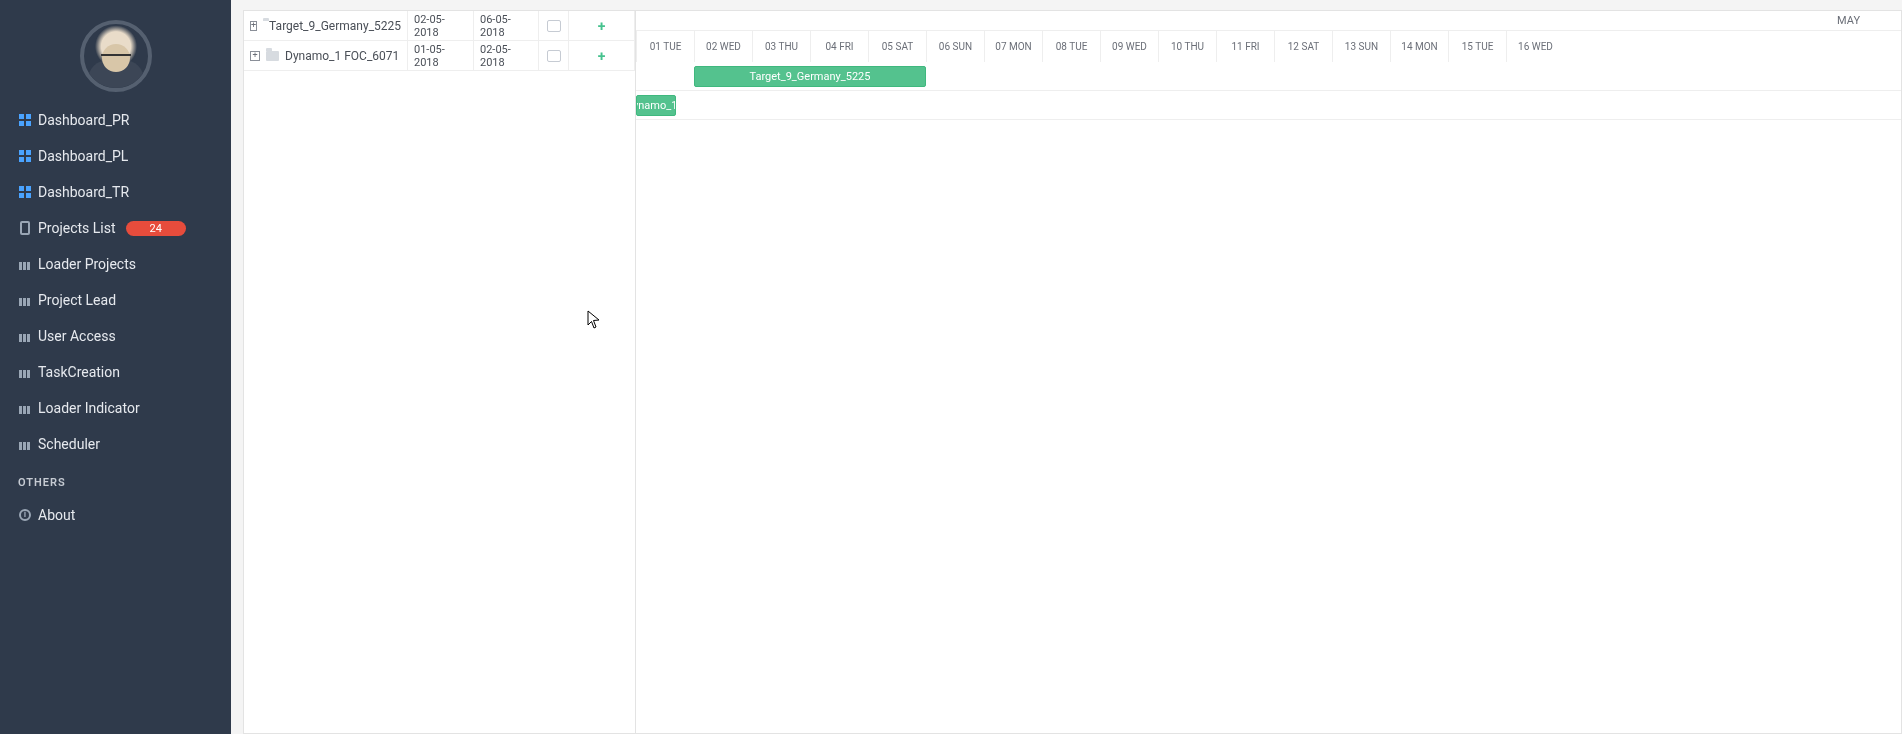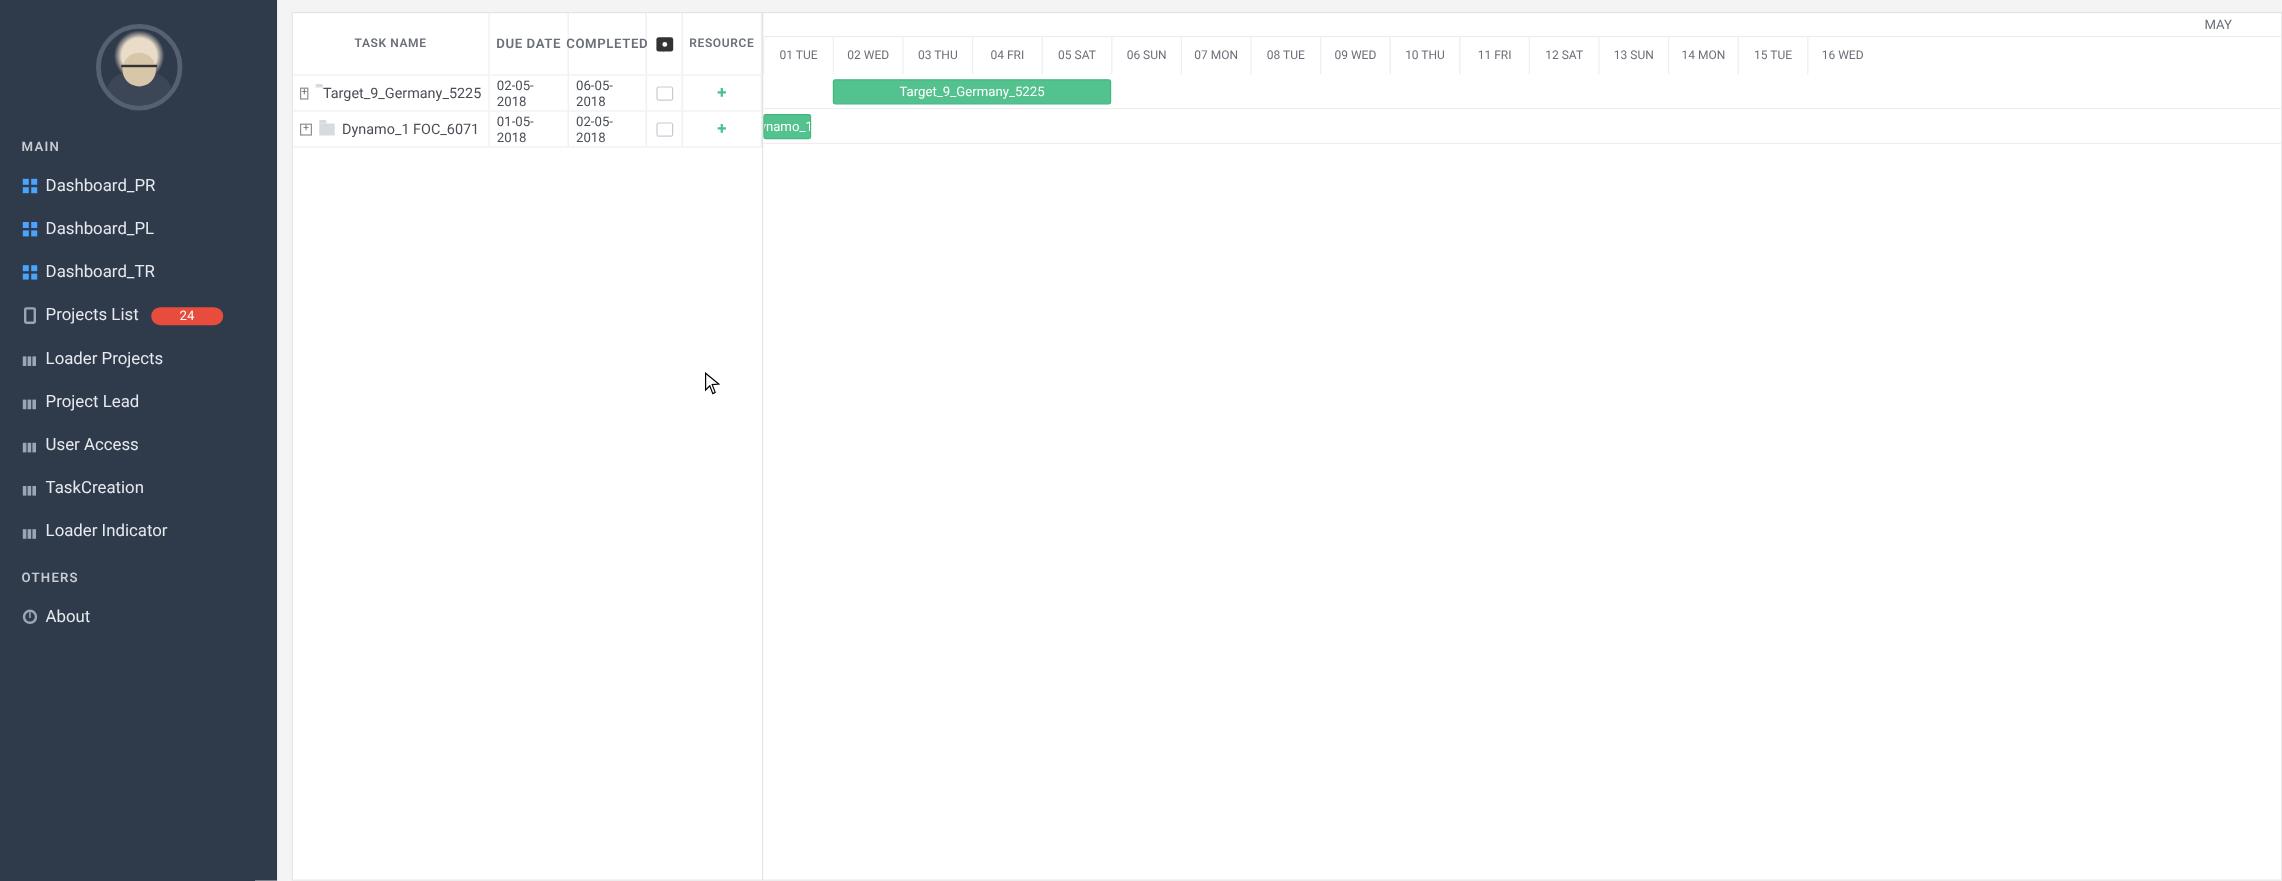--- a/index.html
+++ b/index.html
@@ -214,21 +214,20 @@
 
 <aside class="sidebar">
   <div class="avatar-wrap">
     <div class="avatar">
       <div class="body"></div>
       <div class="face"></div>
       <div class="glasses"></div>
     </div>
   </div>
 
-  <div class="section-label">MAIN</div>
 
   <div class="nav-item">
     <span class="icon">
         <span class="ic-grid"></span>
       </span>
     <span>Dashboard_PR</span>
   </div>
   <div class="nav-item">
     <span class="icon">
         <span class="ic-grid"></span>
@@ -271,46 +270,41 @@
         <span class="ic-bars"></span>
       </span>
     <span>TaskCreation</span>
   </div>
   <div class="nav-item">
     <span class="icon">
         <span class="ic-bars"></span>
       </span>
     <span>Loader Indicator</span>
   </div>
+  <div class="nav-item">
+    <span class="icon">
+        <span class="ic-bars"></span>
+      </span>
+    <span>Scheduler</span>
+  </div>
 
   <div class="section-label">OTHERS</div>
 
   <div class="nav-item">
     <span class="icon">
         <span class="ic-info"></span>
       </span>
     <span>About</span>
   </div>
 </aside>
 
 <div class="main">
   <div class="content">
 
     <div class="grid-left">
-      <div class="grid-header">
-        <div class="gcell name" style="justify-content:center;">TASK NAME</div>
-        <div class="gcell due">DUE DATE</div>
-        <div class="gcell done">COMPLETED</div>
-        <div class="gcell flag">
-          <span class="chat-ic">
-              <span class="dot"></span>
-            </span>
-        </div>
-        <div class="gcell res">RESOURCE</div>
-      </div>
 
       <div class="grid-row">
         <div class="gcell name">
           <span class="expand">+</span>
           <span class="folder"></span>
           <span>Target_9_Germany_5225</span>
         </div>
         <div class="gcell due">02-05-2018</div>
         <div class="gcell done">06-05-2018</div>
         <div class="gcell flag">

